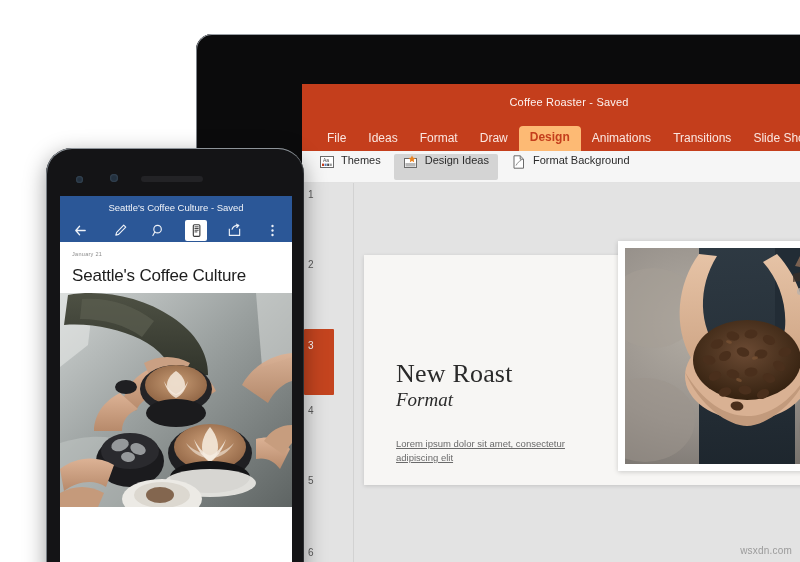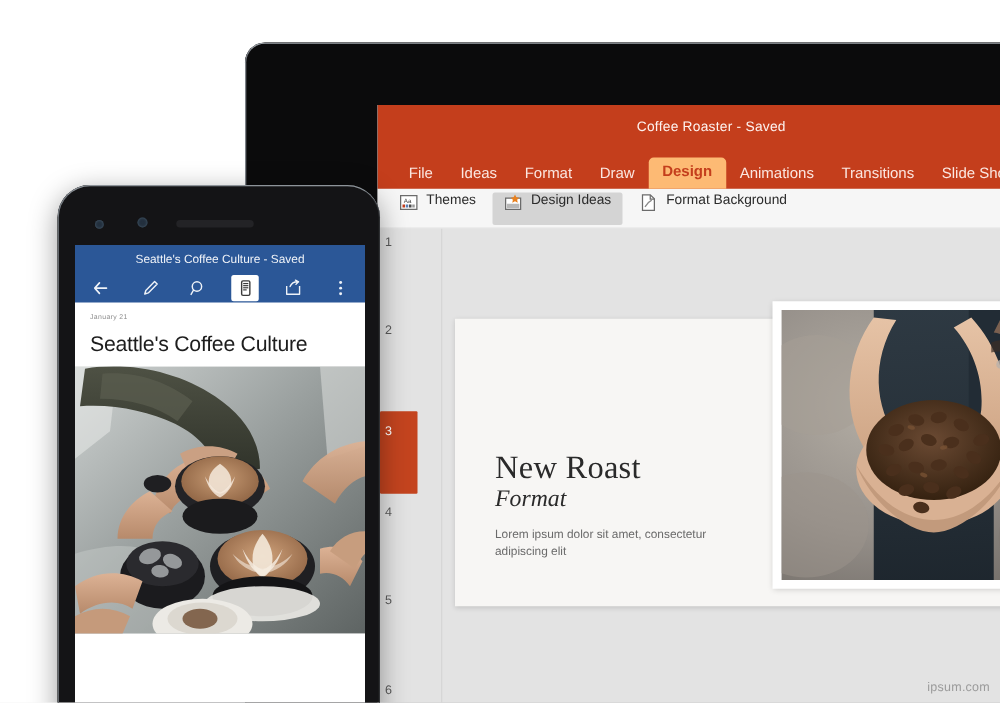--- a/index.html
+++ b/index.html
@@ -128,21 +128,22 @@
     font-size: 26px; color: #2a2a2a; line-height: 1.12;
     letter-spacing: .2px;
   }
   .slide-h2 {
     font-family: "Liberation Serif", serif;
     font-style: italic; font-size: 19px; color: #2a2a2a;
     line-height: 1.2; margin-top: 1px;
   }
   .slide-body {
     font-size: 9.5px; color: #6a6a6a; line-height: 1.5;
-    margin-top: 9px;
+    margin-top: 25px;
+    text-decoration: underline;
   }
 
   
   .slide-photo-frame {
     position: absolute; right: -12px; top: -14px;
     width: 258px; height: 230px;
     background: #ffffff; padding: 7px;
     box-shadow: 0 1px 5px rgba(0,0,0,.18);
   }
   .photo-beans { width: 100%; height: 100%; position: relative; overflow: hidden; }
@@ -514,14 +515,14 @@
           <path d="M0 200c14 -8 30 -8 44 0l-6 14H0z" fill="#c59a7b"></path>
 
           <ellipse cx="102" cy="206" rx="40" ry="20" fill="#eceae5"></ellipse>
           <ellipse cx="102" cy="202" rx="28" ry="13" fill="#dcd8d0"></ellipse>
           <ellipse cx="100" cy="202" rx="14" ry="8" fill="#6d4a2e" opacity=".8"></ellipse>
         </svg>
       </div>
     </div>
   </div>
 
-  <div id="watermark">ipsum.com</div>
+  <div id="watermark">wsxdn.com</div>
 </div>
 
 </body></html>

